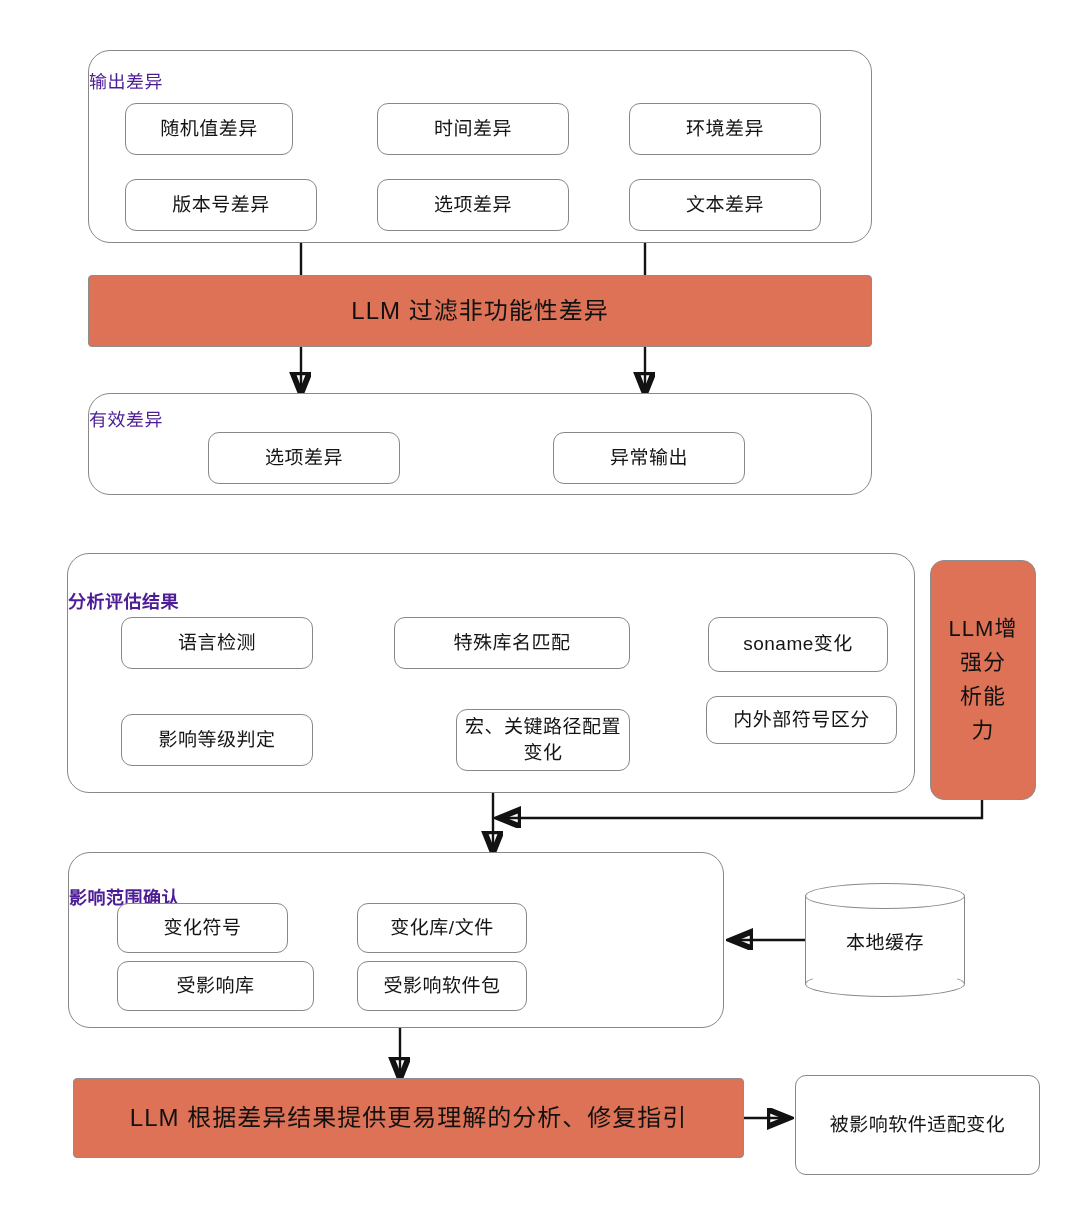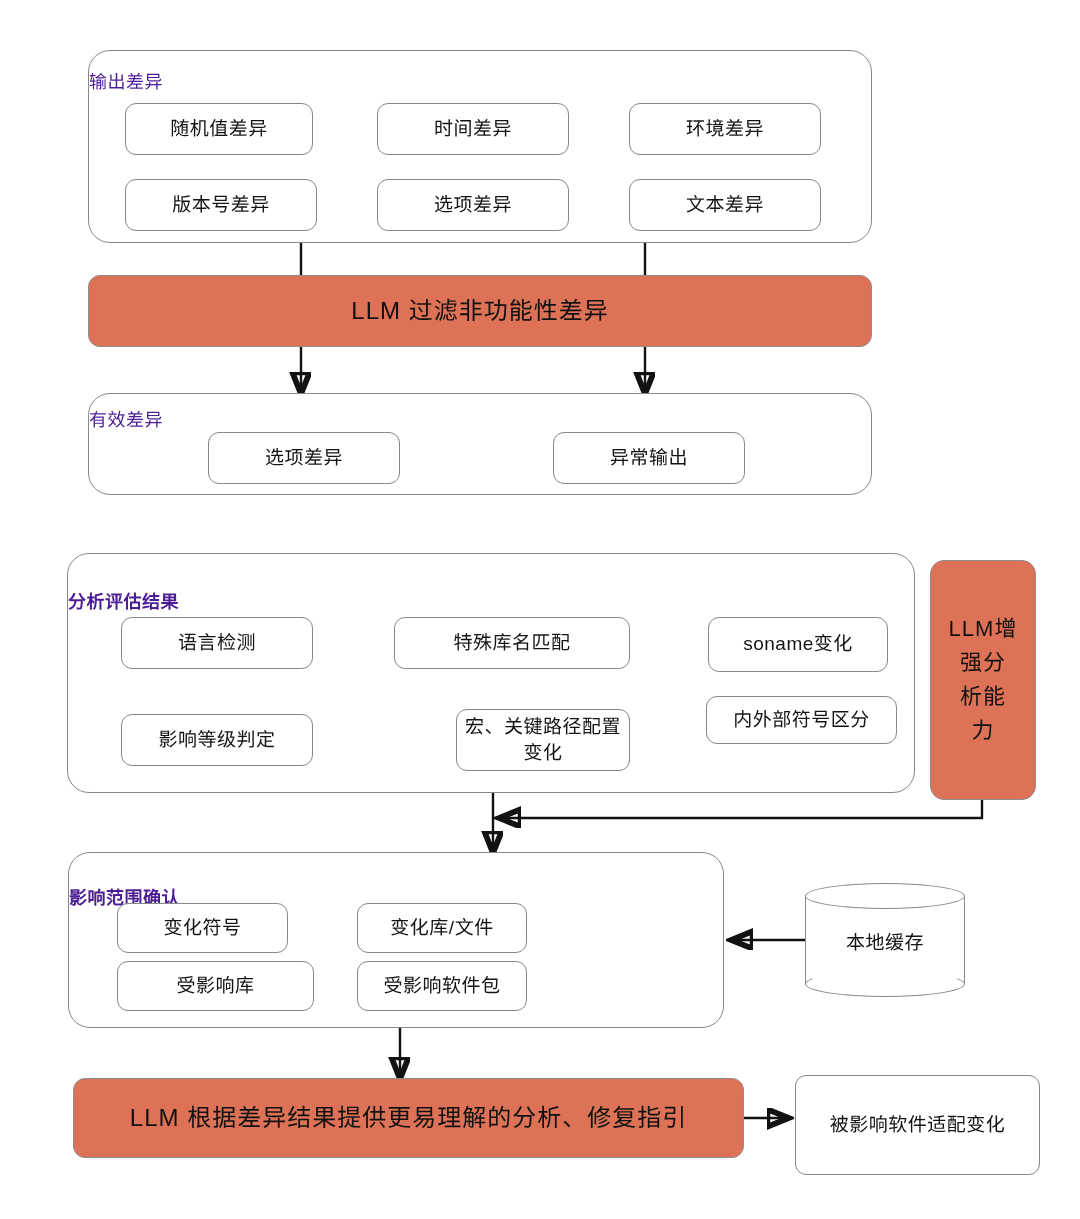--- a/index.html
+++ b/index.html
@@ -47,21 +47,21 @@
     letter-spacing:.5px;
     color:#4c1d95;
   }
   .group-title.bold{font-weight:bold;margin-top:16px;}
   .orange{
     background:#dd7256;
     border:1.4px solid #8d8d8d;
     color:#111111;
   }
   .llm-band{
-    border-radius:12px;
+    border-radius:4px;
     font-size:24px;
     letter-spacing:1px;
   }
   .llm-side{
     border-radius:14px;
     font-size:22px;
     line-height:1.55;
     letter-spacing:1px;
     flex-direction:column;
   }
@@ -150,21 +150,21 @@
     <line x1="805" y1="940" x2="732" y2="940" marker-end="url(#ah)"></line>
 
     <line x1="400" y1="1028" x2="400" y2="1078" marker-end="url(#ah)"></line>
 
     <line x1="744" y1="1118" x2="788" y2="1118" marker-end="url(#ah)"></line>
   </svg>
 
   <div class="group" style="left:88px;top:50px;width:784px;height:193px;">
     <div class="group-title" style="top:16px;">输出差异</div>
   </div>
-  <div class="node" style="left:125px;top:103px;width:188px;height:52px;">随机值差异</div>
+  <div class="node" style="left:125px;top:103px;width:168px;height:52px;">随机值差异</div>
   <div class="node" style="left:377px;top:103px;width:192px;height:52px;">时间差异</div>
   <div class="node" style="left:629px;top:103px;width:192px;height:52px;">环境差异</div>
   <div class="node" style="left:125px;top:179px;width:192px;height:52px;">版本号差异</div>
   <div class="node" style="left:377px;top:179px;width:192px;height:52px;">选项差异</div>
   <div class="node" style="left:629px;top:179px;width:192px;height:52px;">文本差异</div>
 
   <div class="node orange llm-band" style="left:88px;top:275px;width:784px;height:72px;">LLM 过滤非功能性差异</div>
 
   <div class="group" style="left:88px;top:393px;width:784px;height:102px;">
     <div class="group-title" style="top:11px;">有效差异</div>

